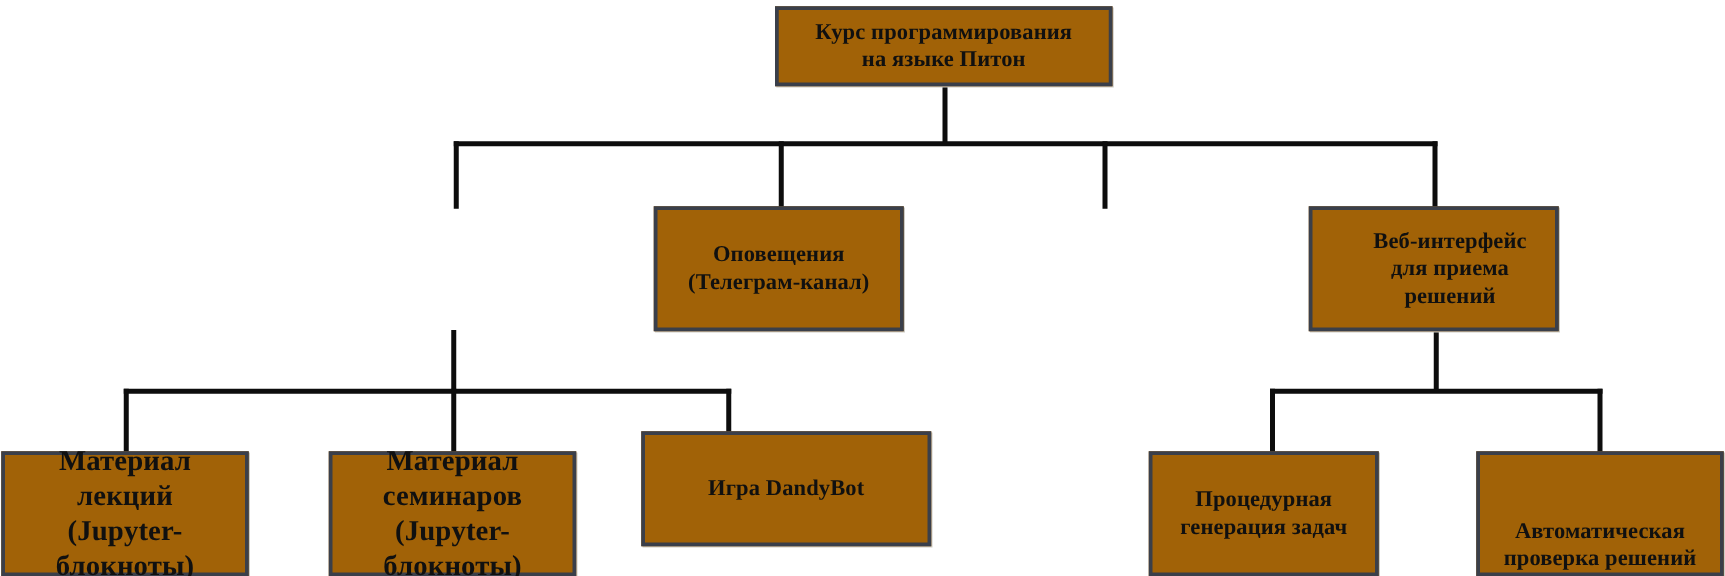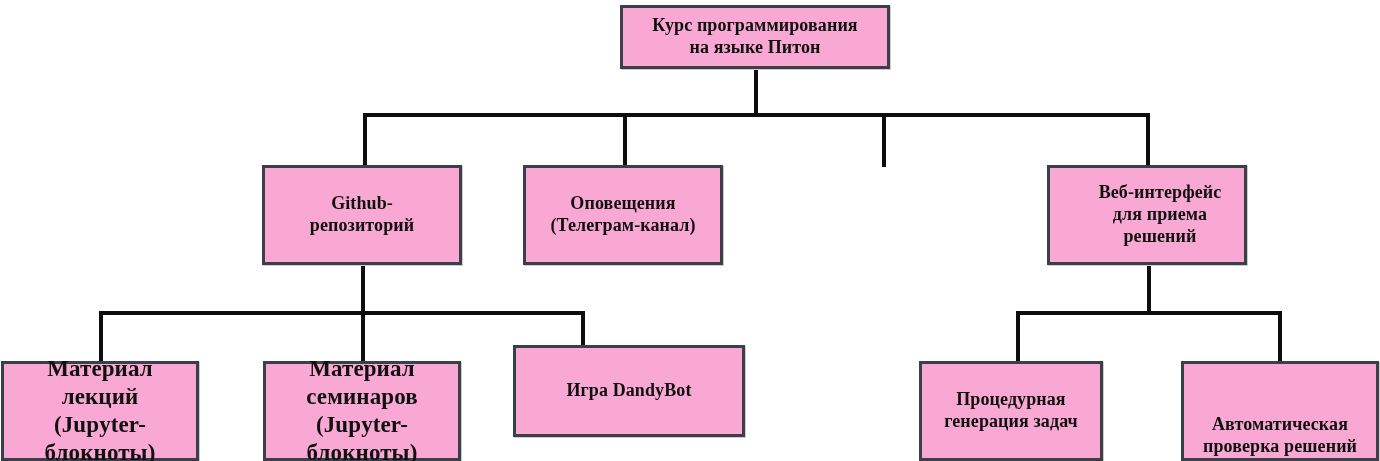--- a/index.html
+++ b/index.html
@@ -6,21 +6,21 @@
   #canvas{
     position:relative;
     width:1380px;height:461px;
     background:#ffffff;
     font-family:"Liberation Serif","DejaVu Serif",serif;
     overflow:hidden;
   }
   .node{
     position:absolute;
     box-sizing:border-box;
-    background:#f9a8d4;
+    background:#a16207;
     border:3px solid #3a3f4a;
     box-shadow:1px 1px 0 #cfcdc6;
     display:flex;
     align-items:center;
     justify-content:center;
     text-align:center;
     z-index:3;
   }
   .node .txt{
     font-weight:bold;
@@ -61,24 +61,20 @@
   <div class="conn v" style="left:1147px;top:264px;height:50px;"></div>
   <div class="conn h" style="left:1016px;top:311px;width:266px;"></div>
   <div class="conn v" style="left:1016px;top:311px;height:51px;"></div>
   <div class="conn v" style="left:1278px;top:311px;height:51px;"></div>
 
   <div class="node" style="left:620px;top:5px;width:270px;height:64px;">
     <span class="txt">Курс программирования
 на языке Питон</span>
   </div>
 
-  <div class="node" style="left:262px;top:165px;width:200px;height:100px;">
-    <span class="txt">Github-
-репозиторий</span>
-  </div>
 
   <div class="node" style="left:523px;top:165px;width:200px;height:100px;align-items:center;">
     <span class="txt">Оповещения
 (Телеграм-канал)</span>
   </div>
 
 
   <div class="node" style="left:1047px;top:165px;width:200px;height:100px;padding-left:26px;">
     <span class="txt">Веб-интерфейс
 для приема

